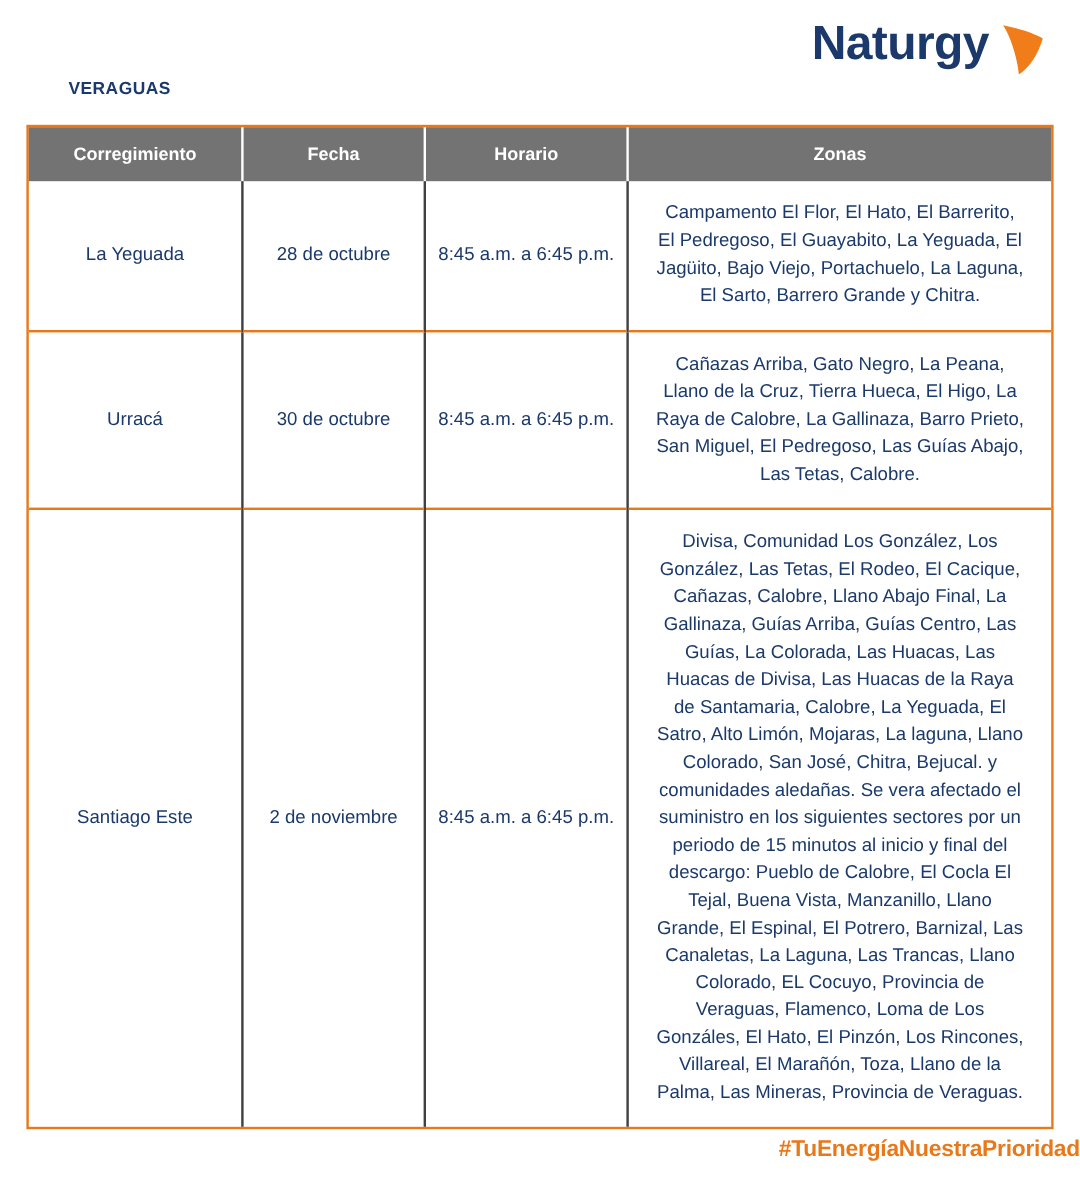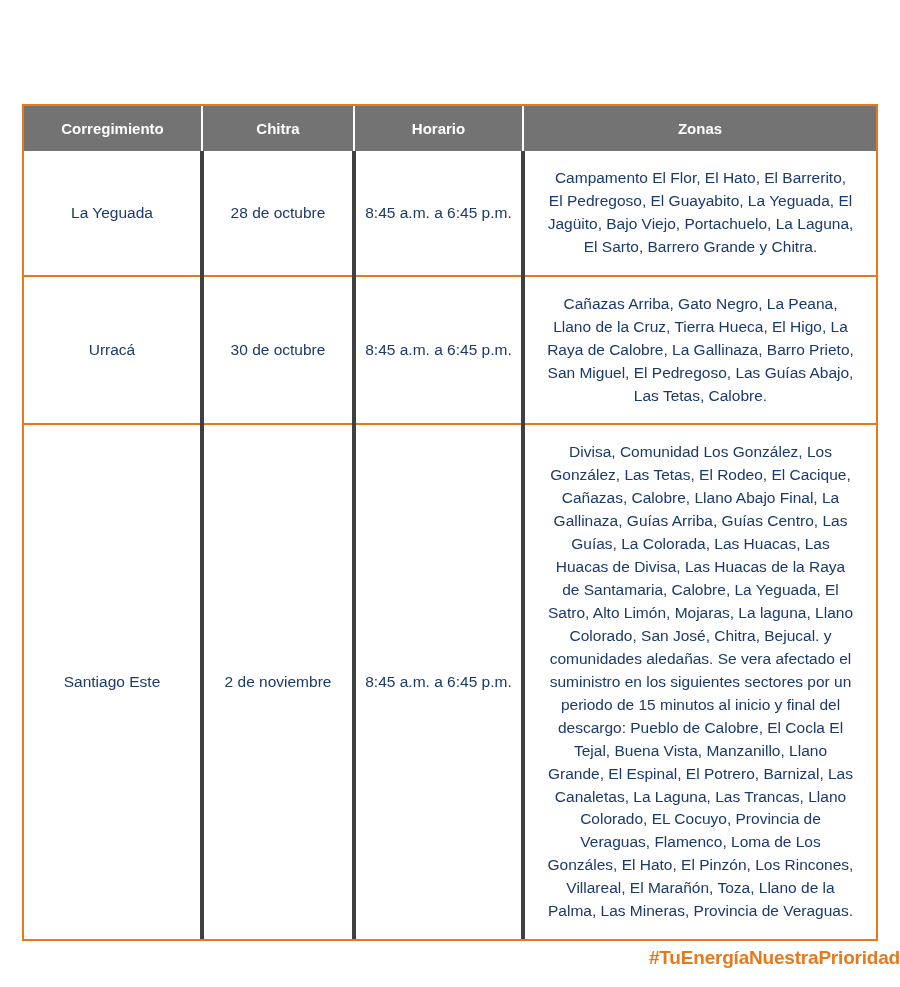--- a/index.html
+++ b/index.html
@@ -74,21 +74,21 @@
     font-weight: bold;
     padding: 14px 6px;
     text-align: center;
     border-right: 2px solid #ffffff;
   }
   thead th:last-child {
     border-right: none;
   }
   tbody td {
     border-top: 2px solid #e8791a;
-    border-right: 4px solid #404040;
+    border-right: 2px solid #404040;
     color: #1b3a6b;
     font-size: 15.5px;
     line-height: 1.45;
     text-align: center;
     vertical-align: middle;
     padding: 2px 8px;
   }
   tbody td:last-child {
     border-right: none;
   }
@@ -117,27 +117,38 @@
     font-weight: bold;
     color: #e8791a;
     letter-spacing: -0.2px;
   }
 </style>
 </head>
 <body>
 
 <div class="page">
 
+  <div class="header">
+    <div class="brand">
+      <span class="brand-name">Naturgy</span>
+      <span class="brand-flame">
+        <svg width="40" height="46" viewBox="0 0 40 46" xmlns="http://www.w3.org/2000/svg">
+          <path d="M4 3 C 18 6, 30 10, 37 14 C 33 28, 25 39, 17 44 C 16 32, 11 14, 4 3 Z" fill="#f07d1a"></path>
+        </svg>
+      </span>
+    </div>
+    <div class="region-title">VERAGUAS</div>
+  </div>
 
   <div class="table-wrap">
     <table>
       <thead>
         <tr>
           <th class="col-corregimiento">Corregimiento</th>
-          <th class="col-fecha">Chitra</th>
+          <th class="col-fecha">Fecha</th>
           <th class="col-horario">Horario</th>
           <th class="col-zonas">Zonas</th>
         </tr>
       </thead>
       <tbody>
         <tr>
           <td class="col-corregimiento">La Yeguada</td>
           <td class="col-fecha">28 de octubre</td>
           <td class="col-horario">8:45 a.m. a 6:45 p.m.</td>
           <td class="col-zonas zonas">Campamento El Flor, El Hato, El Barrerito, El Pedregoso, El Guayabito, La Yeguada, El Jagüito, Bajo Viejo, Portachuelo, La Laguna, El Sarto, Barrero Grande y Chitra.</td>

